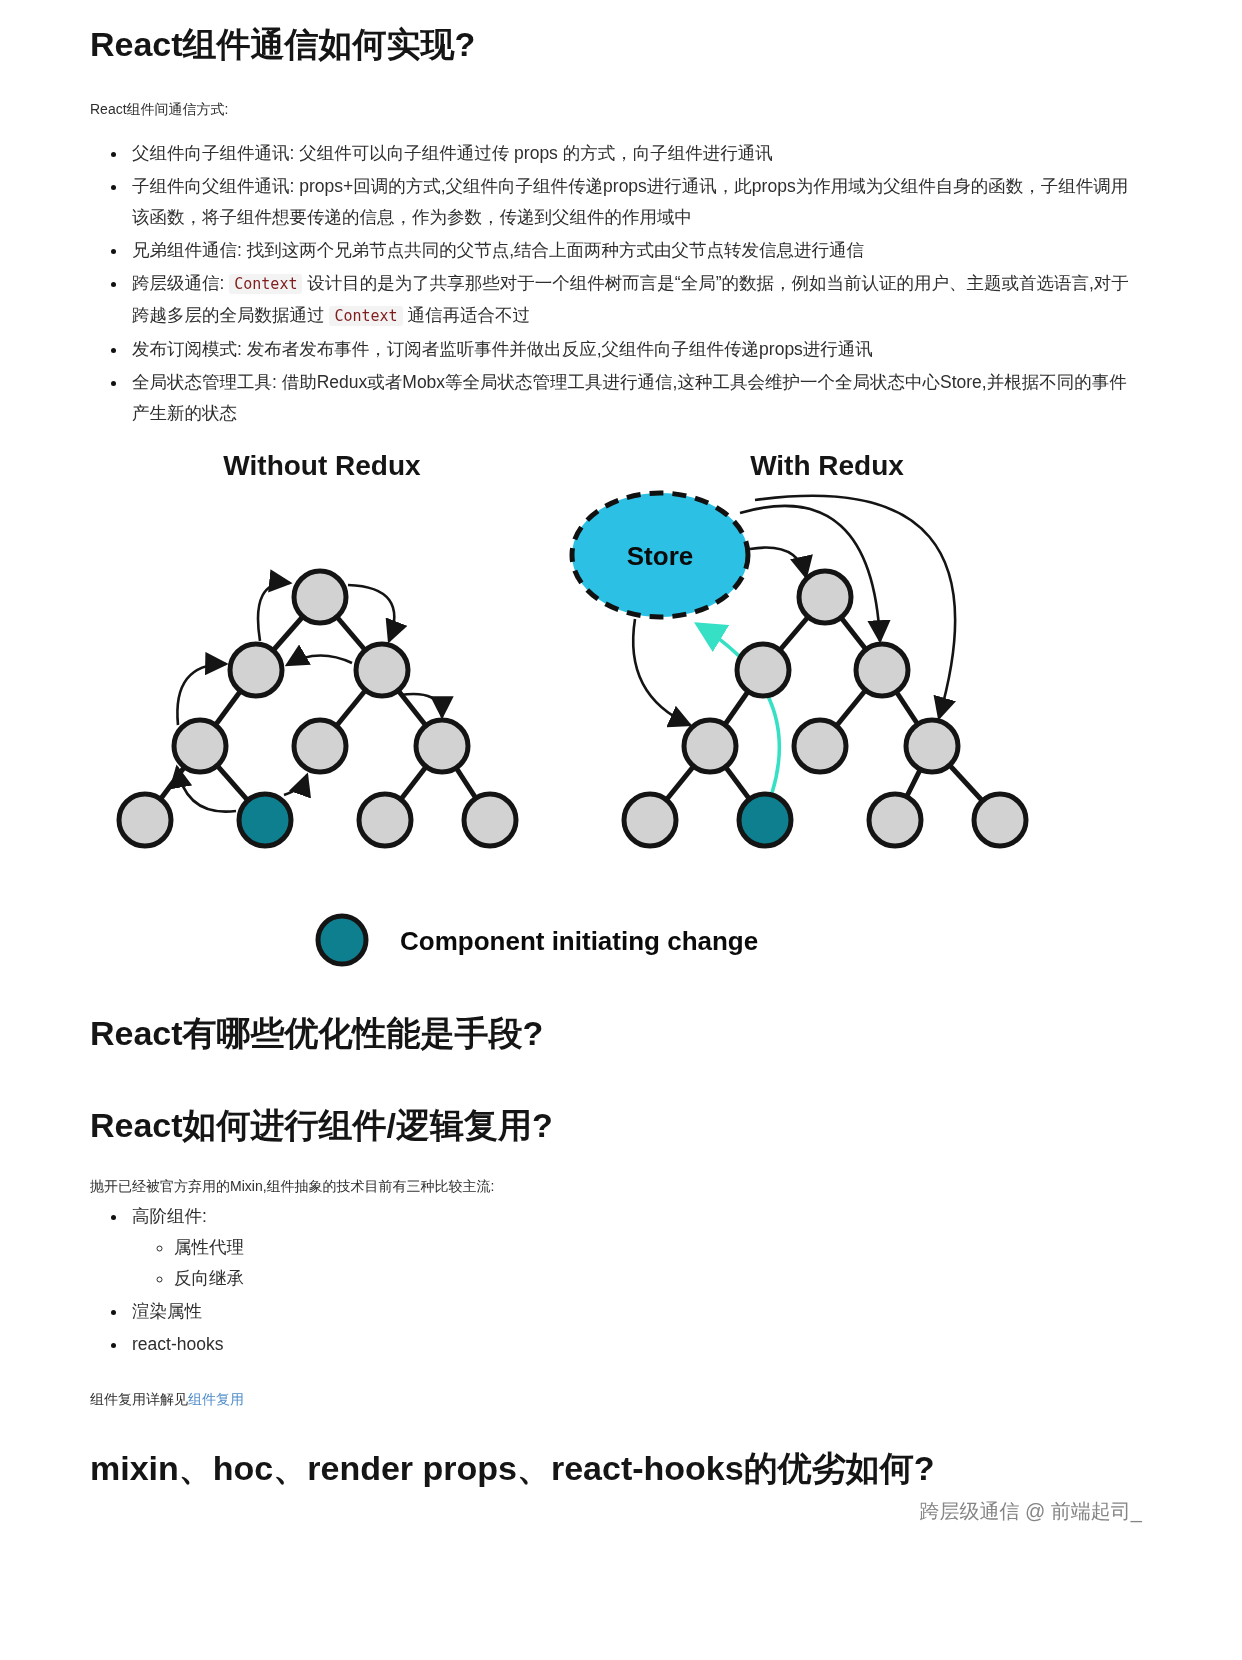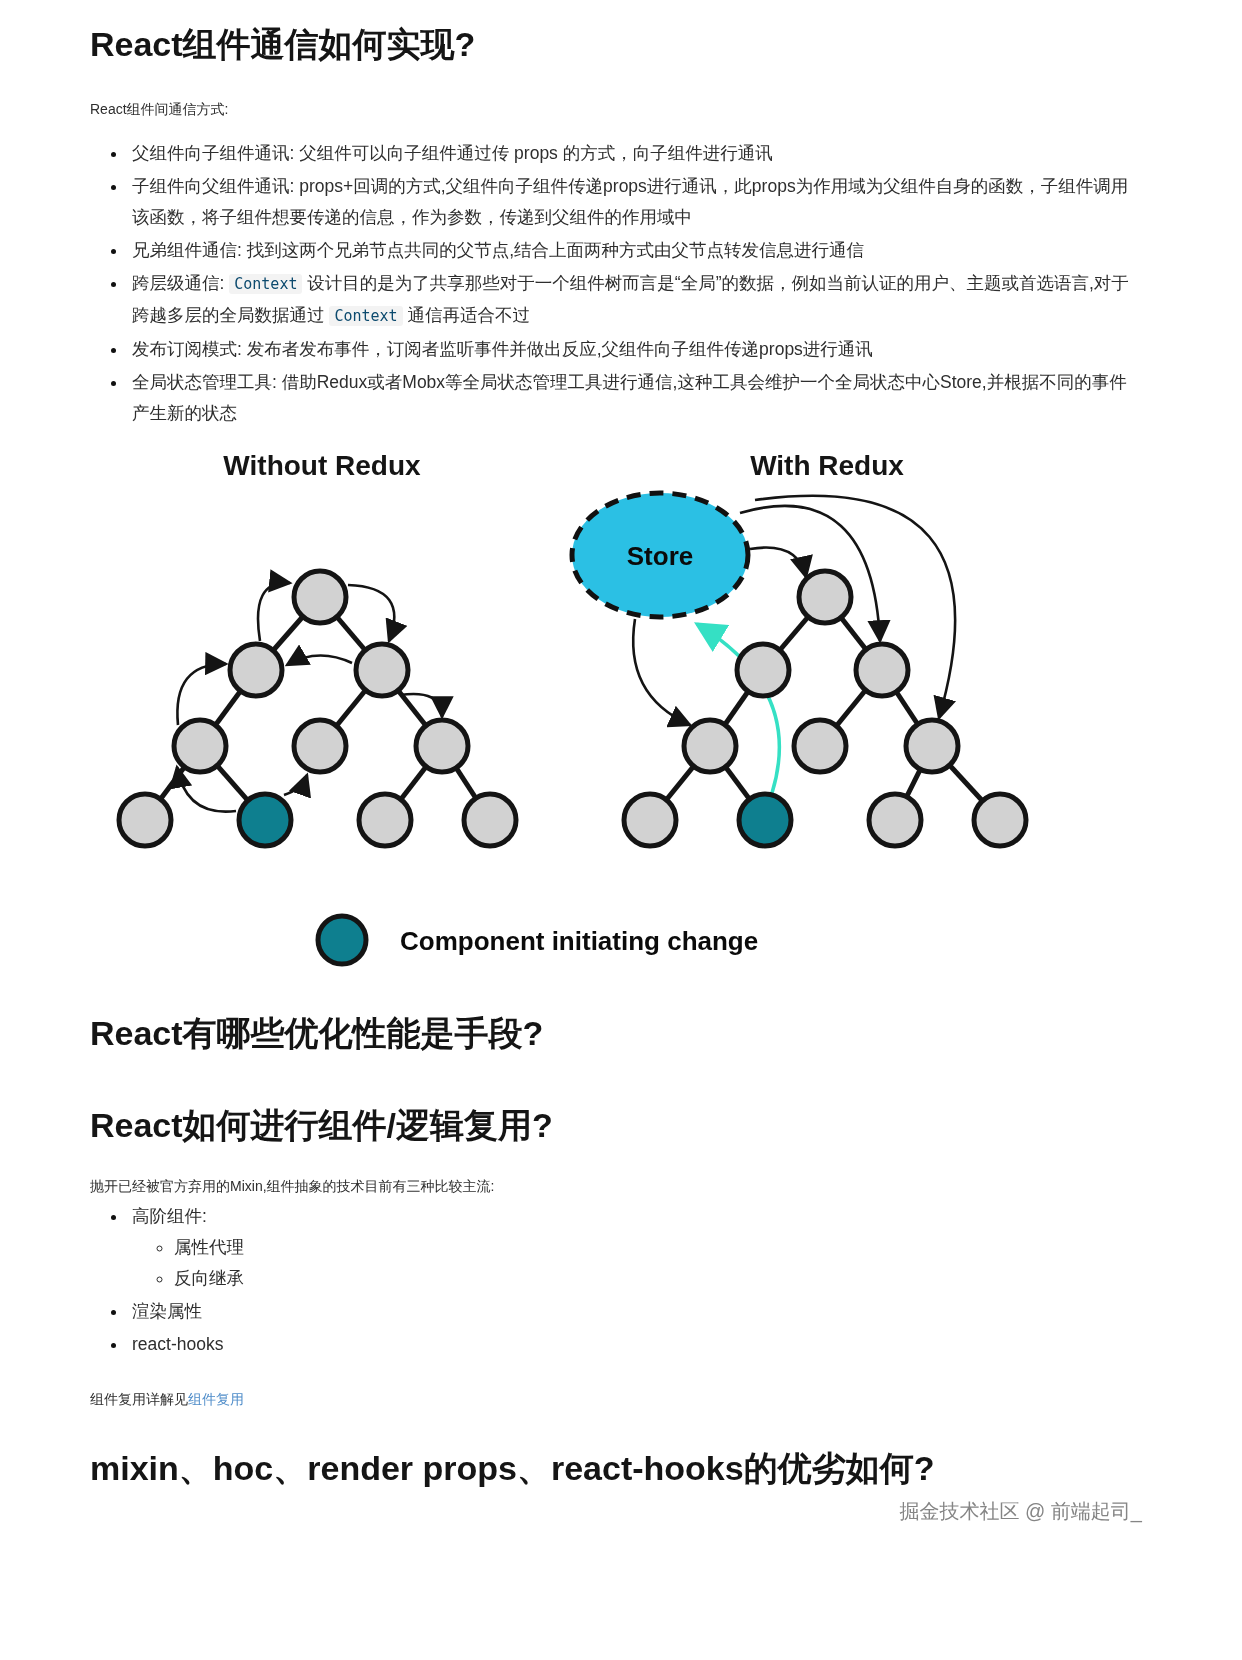--- a/index.html
+++ b/index.html
@@ -12,21 +12,21 @@
   h1 { font-size:34px; line-height:44px; font-weight:700; color:#151515; }
   .para { font-size:14px; line-height:26px; color:#2e2e2e; }
   .mt-intro { margin-top:30px; }
   ul.main-list { list-style:disc; padding-left:38px; margin-top:16px; }
   ul.main-list > li { font-size:17.5px; line-height:31px; padding-left:4px; margin:2px 0; color:#2e2e2e; }
   ul.main-list > li::marker { color:#111; }
   ul.sub-list { list-style:circle; padding-left:42px; }
   ul.sub-list > li { font-size:17.5px; line-height:31px; color:#2e2e2e; }
   .code {
     font-family:"DejaVu Sans Mono","Liberation Mono",monospace;
-    font-size:15px; background:#f3f3f3; border-radius:3px; padding:1px 5px; color:#0c4a6e;
+    font-size:15px; background:#f3f3f3; border-radius:3px; padding:1px 5px; color:#7f1d1d;
   }
   .link { color:#4e8cc9; cursor:pointer; text-decoration:none; }
   figure.diagram { margin-top:8px;text-align:right; }
   
   .edges line { stroke:var(--node-stroke,#141414); stroke-width:5; }
   .nodes circle { fill:var(--node-fill,#d2d2d2); stroke:var(--node-stroke,#141414); stroke-width:5; }
   .nodes circle.active { fill:var(--active-fill,#0e7f8f); }
   .arrows path { fill:none; stroke:var(--node-stroke,#141414); stroke-width:2.6; }
   .dispatch { fill:none; stroke:var(--dispatch-arrow,#35e0c4); stroke-width:3.5; }
   .store-ellipse { fill:var(--store-fill,#2bc0e4); stroke:#111; stroke-width:5; stroke-dasharray:14 9; }
@@ -167,14 +167,14 @@
           </ul></li>
         <li><span>渲染属性</span></li>
         <li><span>react-hooks</span></li>
       </ul>
 
     <p class="para p4"><span>组件复用详解见</span><a class="link">组件复用</a></p>
 
     <h1 class="h4">mixin、hoc、render props、react-hooks的优劣如何?</h1>
   </div>
 
-  <div class="watermark">掘金技术社区 @ 前端起司_</div>
+  <div class="watermark">跨层级通信 @ 前端起司_</div>
 </div>
 
 </body></html>

